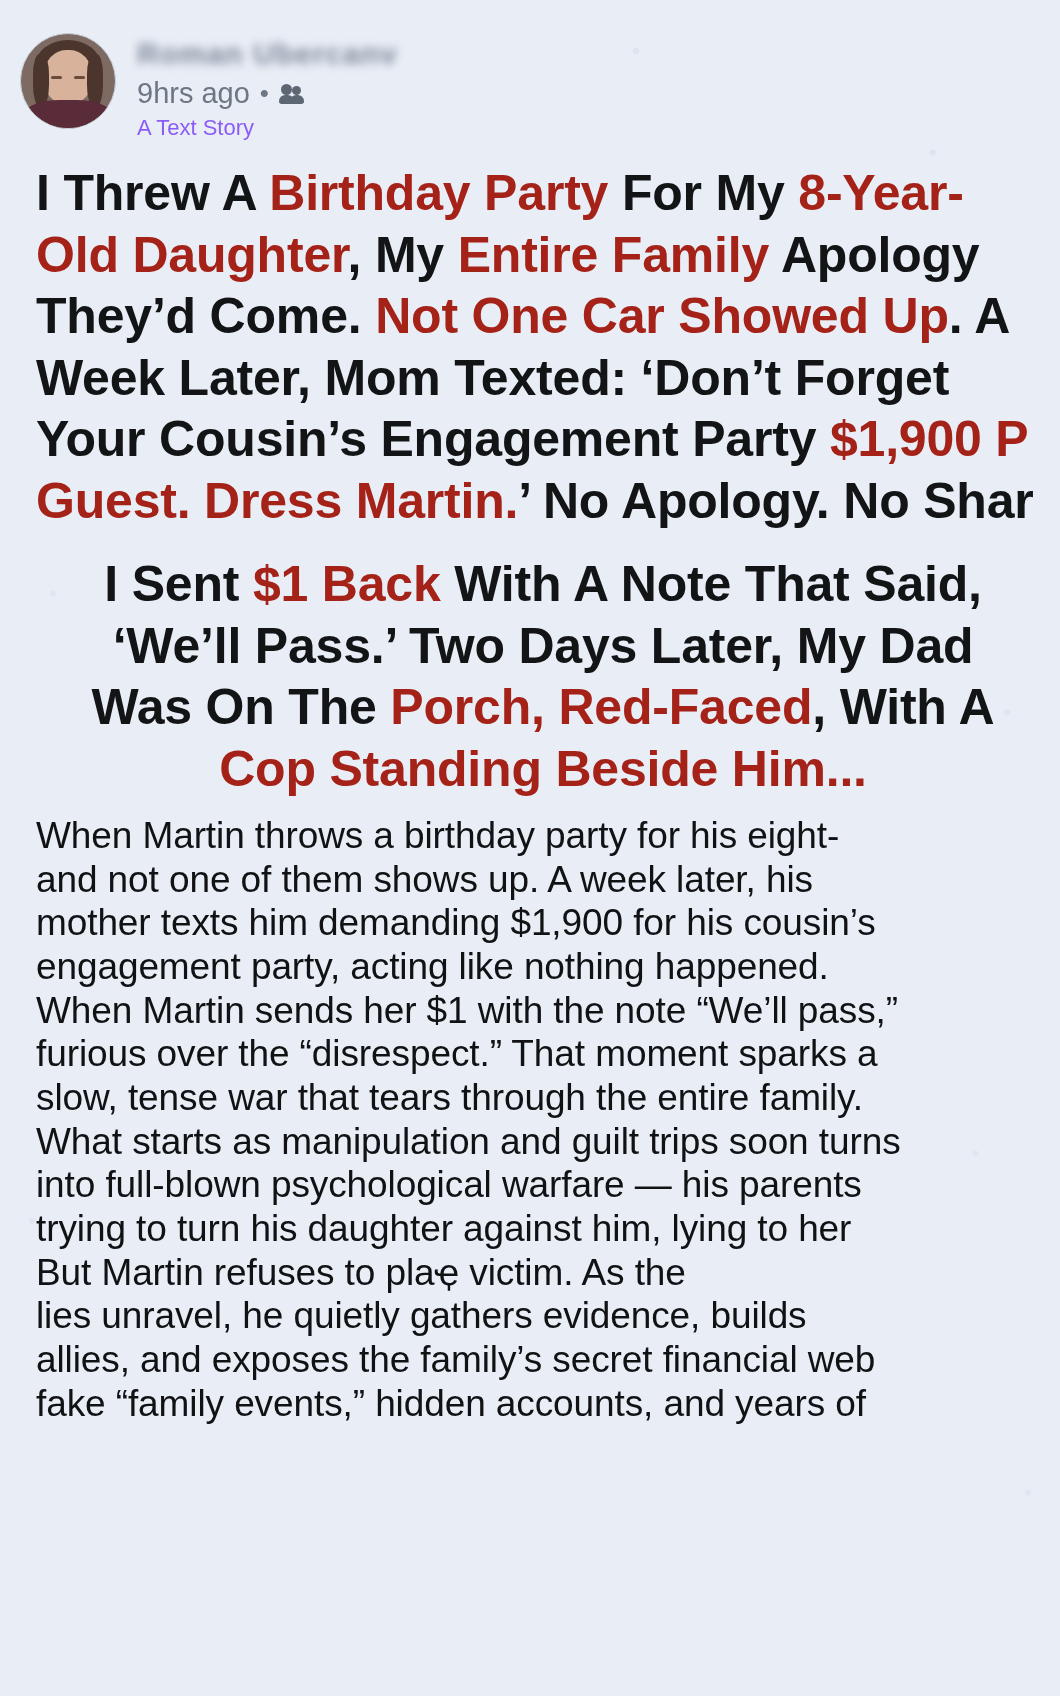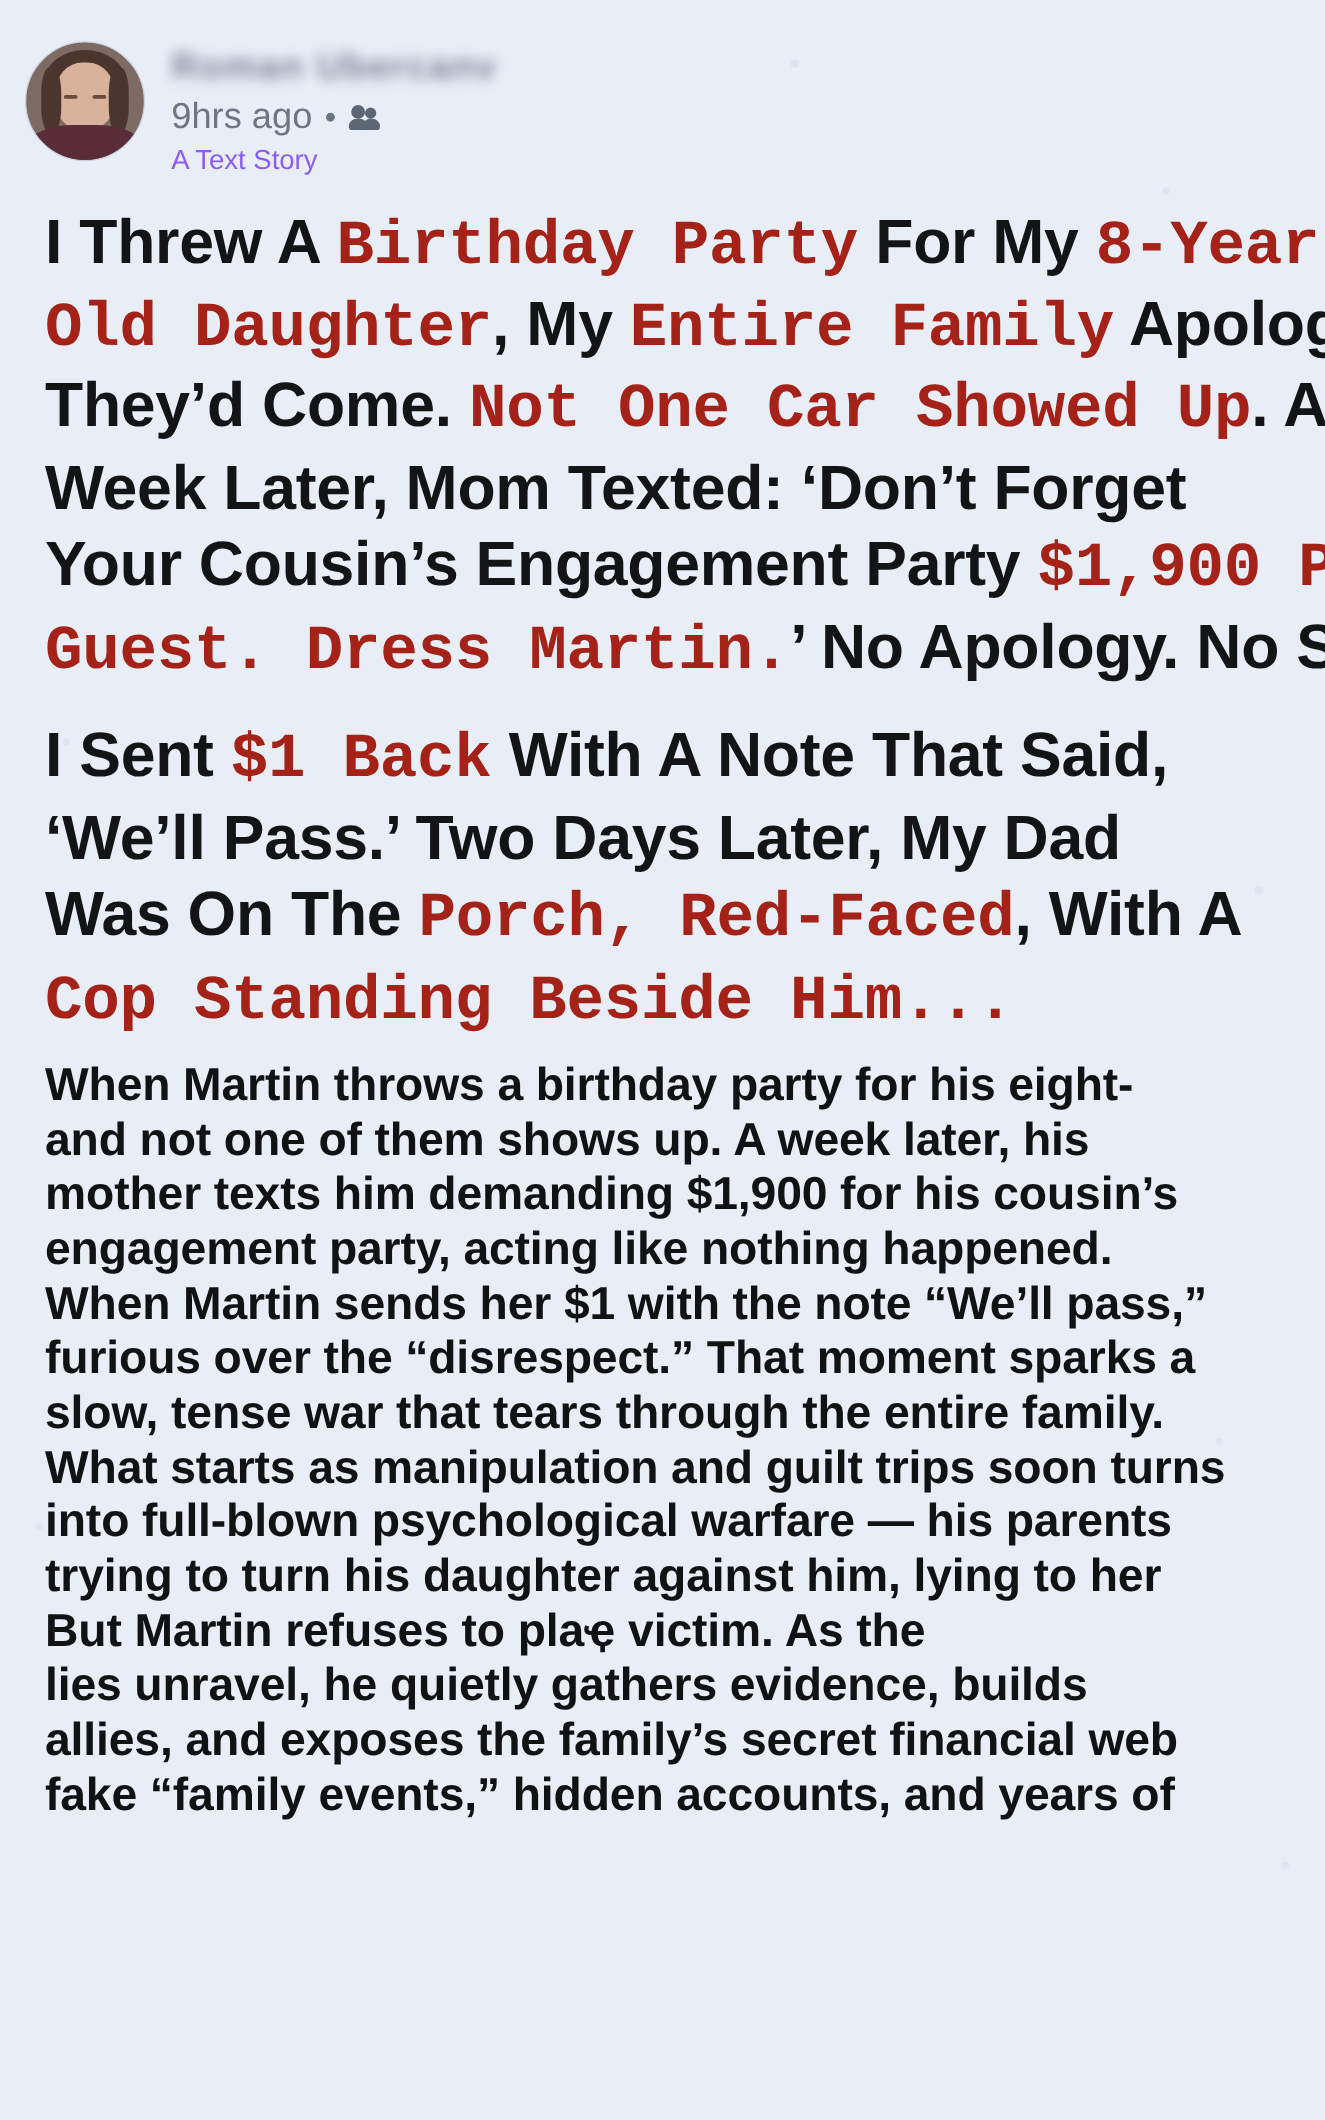--- a/index.html
+++ b/index.html
@@ -169,37 +169,37 @@
     margin: 22px 0 0 0;
     padding: 0 10px 0 36px;
     font-size: 50px;
     font-weight: bold;
     line-height: 1.23;
     color: #121416;
     letter-spacing: -0.2px;
     white-space: nowrap;
   }
   .headline .ln { display: block; }
-  .hl { color: #a52218; font-family: Liberation Mono, monospace; }
+  .hl { color: #a52218; }
   .headline2 {
     margin: 22px 0 0 0;
     padding: 0 10px 0 36px;
     font-size: 50px;
     font-weight: bold;
     line-height: 1.23;
     color: #121416;
     letter-spacing: -0.2px;
     white-space: nowrap;
   }
-  .headline2 .ln { display: block; }
+  .headline2 .ln { display: block; text-align: center; }
   .body-copy {
     margin: 14px 0 0 0;
     padding: 0 6px 0 36px;
     font-size: 37px;
-    font-weight: bold;
+    font-weight: normal;
     line-height: 1.18;
     color: #101214;
     letter-spacing: -0.1px;
     white-space: nowrap;
   }
   .body-copy .ln { display: block; }
 </style>
 </head>
 <body>
 

